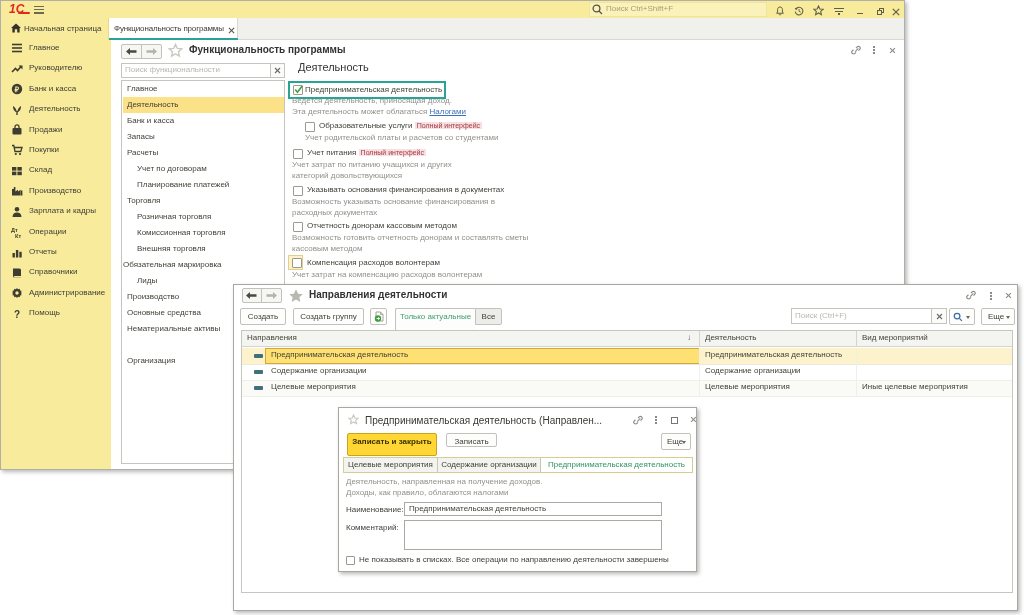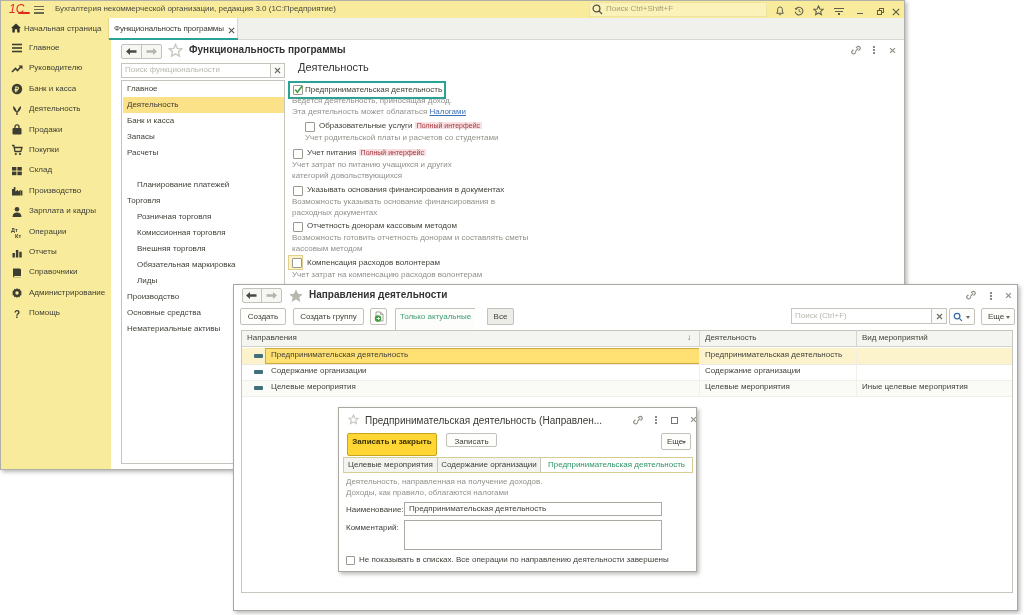--- a/index.html
+++ b/index.html
@@ -12,27 +12,26 @@
 .lnk{color:#3d71b8;text-decoration:underline}
 .badge{background:#f8dfe2;color:#a33a40;font-size:7px;padding:0 2px;white-space:nowrap}
 .icr{position:absolute;color:#8a8a82}
 </style></head>
 <body>
 <div id="page">
 
 <div class="win" id="w1" style="left:0;top:0;width:905px;height:470px;border-color:#b0b0a8">
 
   <div class="abs" style="left:0;top:0;width:903px;height:17px;background:#f8eb9b"></div>
-  <div class="abs" style="left:8px;top:1px;color:#e0281e;font-weight:normal;font-size:12px;font-style:italic">1С<span style="position:absolute;left:9px;top:10px;width:12px;height:2px;background:#e0281e;border-radius:1px"></span></div>
+  <div class="abs" style="left:8px;top:1px;color:#e0281e;font-weight:bold;font-size:12px;font-style:italic">1С<span style="position:absolute;left:9px;top:10px;width:12px;height:2px;background:#e0281e;border-radius:1px"></span></div>
   <div class="abs" style="left:33px;top:4.5px;width:10px;height:9px">
     <div style="height:1.6px;background:#6b6b52;margin-bottom:1.8px"></div>
         <div style="height:1.6px;background:#6b6b52;margin-bottom:1.8px"></div>
         <div style="height:1.6px;background:#6b6b52"></div>
   </div>
-  <div class="abs" style="left:54px;top:3px;color:#4b4b3f">Бухгалтерия некоммерческой организации, редакция 3.0  (1С:Предприятие)</div>
 
   <div class="abs" style="left:588px;top:1px;width:178px;height:15px;background:#fbf2ba;border:1px solid #eee3a0"></div>
   <svg class="abs" style="left:591px;top:3px" width="11" height="11" viewBox="0 0 11 11">
         <circle cx="4.5" cy="4.5" r="3.4" fill="none" stroke="#55554a" stroke-width="1.3"></circle>
         <line x1="7" y1="7" x2="10" y2="10" stroke="#55554a" stroke-width="1.3"></line>
       </svg>
   <div class="abs" style="left:605px;top:3px;color:#a59f70;font-size:8px">Поиск Ctrl+Shift+F</div>
 
   <svg class="abs" style="left:774px;top:5px" width="10" height="10" viewBox="0 0 12 12">
         <path d="M6 1.2 C3.9 1.2 3.1 2.7 3.1 4.6 L3.1 7.2 L1.9 8.7 L10.1 8.7 L8.9 7.2 L8.9 4.6 C8.9 2.7 8.1 1.2 6 1.2 Z" fill="none" stroke="#5f5f4d" stroke-width="1.2"></path>
@@ -186,30 +185,32 @@
   <svg class="abs" style="left:273px;top:66px" width="7" height="7" viewBox="0 0 7 7">
         <line x1="1" y1="1" x2="6" y2="6" stroke="#6a6a62" stroke-width="1.1"></line>
         <line x1="6" y1="1" x2="1" y2="6" stroke="#6a6a62" stroke-width="1.1"></line>
       </svg>
   <div class="abs" id="funclist" style="left:120px;top:79px;width:164px;height:384px;background:#fff;border:1px solid #c5c5bd">
     <div style="position:absolute;left:1px;top:0px;width:161px;height:16px;padding-left:4px;line-height:16px;white-space:nowrap;overflow:hidden">Главное</div>
     <div style="position:absolute;left:1px;top:16px;width:161px;height:16px;background:#fbe187;padding-left:4px;line-height:16px;white-space:nowrap;overflow:hidden">Деятельность</div>
     <div style="position:absolute;left:1px;top:32px;width:161px;height:16px;padding-left:4px;line-height:16px;white-space:nowrap;overflow:hidden">Банк и касса</div>
     <div style="position:absolute;left:1px;top:48px;width:161px;height:16px;padding-left:4px;line-height:16px;white-space:nowrap;overflow:hidden">Запасы</div>
     <div style="position:absolute;left:1px;top:64px;width:161px;height:16px;padding-left:4px;line-height:16px;white-space:nowrap;overflow:hidden">Расчеты</div>
+    <div style="position:absolute;left:1px;top:80px;width:161px;height:16px;padding-left:14px;line-height:16px;white-space:nowrap;overflow:hidden">Учет по договорам</div>
     <div style="position:absolute;left:1px;top:96px;width:161px;height:16px;padding-left:14px;line-height:16px;white-space:nowrap;overflow:hidden">Планирование платежей</div>
     <div style="position:absolute;left:1px;top:112px;width:161px;height:16px;padding-left:4px;line-height:16px;white-space:nowrap;overflow:hidden">Торговля</div>
     <div style="position:absolute;left:1px;top:128px;width:161px;height:16px;padding-left:14px;line-height:16px;white-space:nowrap;overflow:hidden">Розничная торговля</div>
     <div style="position:absolute;left:1px;top:144px;width:161px;height:16px;padding-left:14px;line-height:16px;white-space:nowrap;overflow:hidden">Комиссионная торговля</div>
     <div style="position:absolute;left:1px;top:160px;width:161px;height:16px;padding-left:14px;line-height:16px;white-space:nowrap;overflow:hidden">Внешняя торговля</div>
-    <div style="position:absolute;left:1px;top:176px;width:161px;height:16px;padding-left:14px;line-height:16px;white-space:nowrap;overflow:hidden">Обязательная маркировка</div>
+    <div style="position:absolute;left:1px;top:176px;width:161px;height:16px;line-height:16px;white-space:nowrap;overflow:hidden">Обязательная маркировка</div>
     <div style="position:absolute;left:1px;top:192px;width:161px;height:16px;padding-left:14px;line-height:16px;white-space:nowrap;overflow:hidden">Лиды</div>
     <div style="position:absolute;left:1px;top:208px;width:161px;height:16px;padding-left:4px;line-height:16px;white-space:nowrap;overflow:hidden">Производство</div>
     <div style="position:absolute;left:1px;top:224px;width:161px;height:16px;padding-left:4px;line-height:16px;white-space:nowrap;overflow:hidden">Основные средства</div>
     <div style="position:absolute;left:1px;top:240px;width:161px;height:16px;padding-left:4px;line-height:16px;white-space:nowrap;overflow:hidden">Нематериальные активы</div>
+    <div style="position:absolute;left:1px;top:272px;width:161px;height:16px;padding-left:4px;line-height:16px;white-space:nowrap;overflow:hidden">Организация</div>
   </div>
 
   <div class="abs" style="left:297px;top:60px;font-size:11px;color:#333">Деятельность</div>
   <div class="abs" style="left:287px;top:80px;width:158px;height:18px;border:2px solid #2aa396;background:#fff"></div>
   <div class="ckb" style="left:292px;top:84px"></div>
   <svg class="abs" style="left:293px;top:84px" width="9" height="9" viewBox="0 0 11 11">
         <path d="M1.5 5.5 L4.2 8.8 L10 1.2" fill="none" stroke="#3da23d" stroke-width="2"></path>
       </svg>
   <div class="abs" style="left:304px;top:84px">Предпринимательская деятельность</div>
   <div class="abs gtxt" style="left:291px;top:95px">Ведется деятельность, приносящая доход.</div>
@@ -264,21 +265,21 @@
 
   <div class="btn" style="left:6px;top:23px;width:46px;height:17px">Создать</div>
   <div class="btn" style="left:59px;top:23px;width:71px;height:17px">Создать группу</div>
   <div class="btn" style="left:136px;top:23px;width:17px;height:17px"><svg width="12" height="12" viewBox="0 0 12 12" style="margin-top:1.5px">
           <path d="M3 1 H7.5 L10 3.5 V10 H3 Z" fill="#fdfdfb" stroke="#9a9a92" stroke-width="0.9"></path>
           <path d="M7.5 1 L7.5 3.5 L10 3.5" fill="#c9c9c1" stroke="#9a9a92" stroke-width="0.7"></path>
           <circle cx="5" cy="7.5" r="3.2" fill="#3f9e3f"></circle>
           <path d="M3.6 7.5 H6.4 M5.3 6.3 L6.6 7.5 L5.3 8.7" stroke="#fff" stroke-width="1" fill="none"></path>
         </svg></div>
   <div class="btn" style="left:161px;top:23px;width:80px;height:24px;color:#3d9e74;border-right:none;border-radius:2px 0 0 2px">Только актуальные</div>
-  <div class="btn" style="left:253px;top:23px;width:27px;height:17px;background:#ecece8;border-radius:0 2px 2px 0">Все</div>
+  <div class="btn" style="left:241px;top:23px;width:27px;height:17px;background:#ecece8;border-radius:0 2px 2px 0">Все</div>
   <div class="abs" style="left:557px;top:23px;width:141px;height:16px;background:#fff;border:1px solid #c5c5bd"></div>
   <div class="abs" style="left:561px;top:26px;color:#b8b8b0;font-size:8px">Поиск (Ctrl+F)</div>
   <div class="abs" style="left:697px;top:23px;width:16px;height:16px;border:1px solid #c5c5bd;background:#fbfbf9"></div>
   <svg class="abs" style="left:702px;top:28px" width="7" height="7" viewBox="0 0 7 7">
         <line x1="1" y1="1" x2="6" y2="6" stroke="#6a6a62" stroke-width="1.1"></line>
         <line x1="6" y1="1" x2="1" y2="6" stroke="#6a6a62" stroke-width="1.1"></line>
       </svg>
   <div class="btn" style="left:715px;top:23px;width:26px;height:17px"><svg width="10" height="10" viewBox="0 0 11 11" style="margin-top:3px;margin-left:-8px">
           <circle cx="4.5" cy="4.5" r="3.1" fill="none" stroke="#3a6ea5" stroke-width="1.4"></circle>
           <line x1="7" y1="7" x2="9.8" y2="9.8" stroke="#3a6ea5" stroke-width="1.4"></line>

